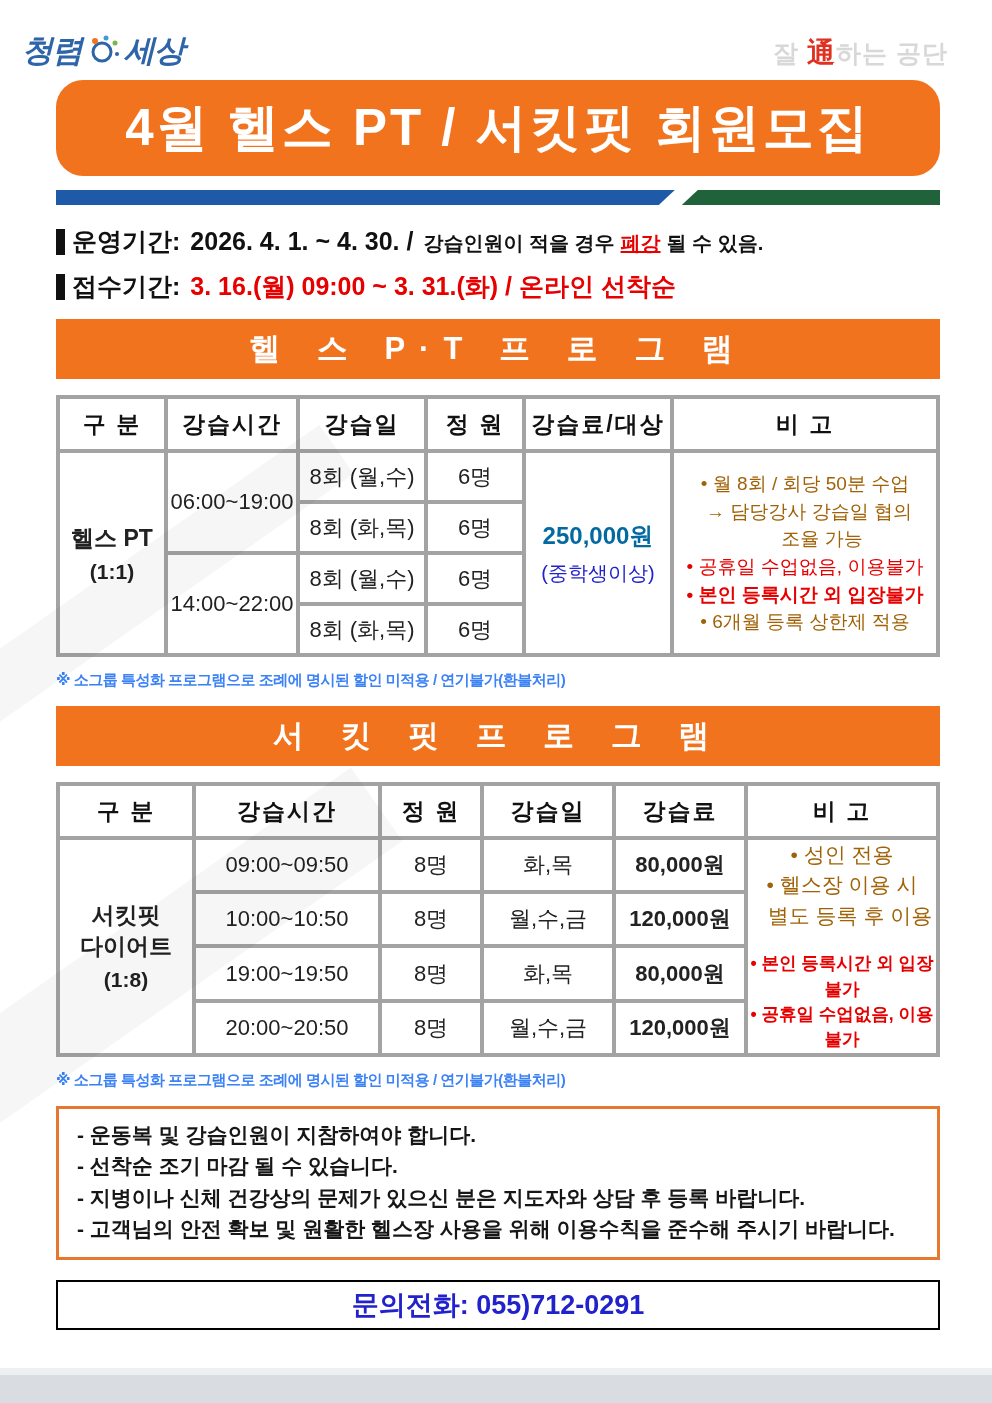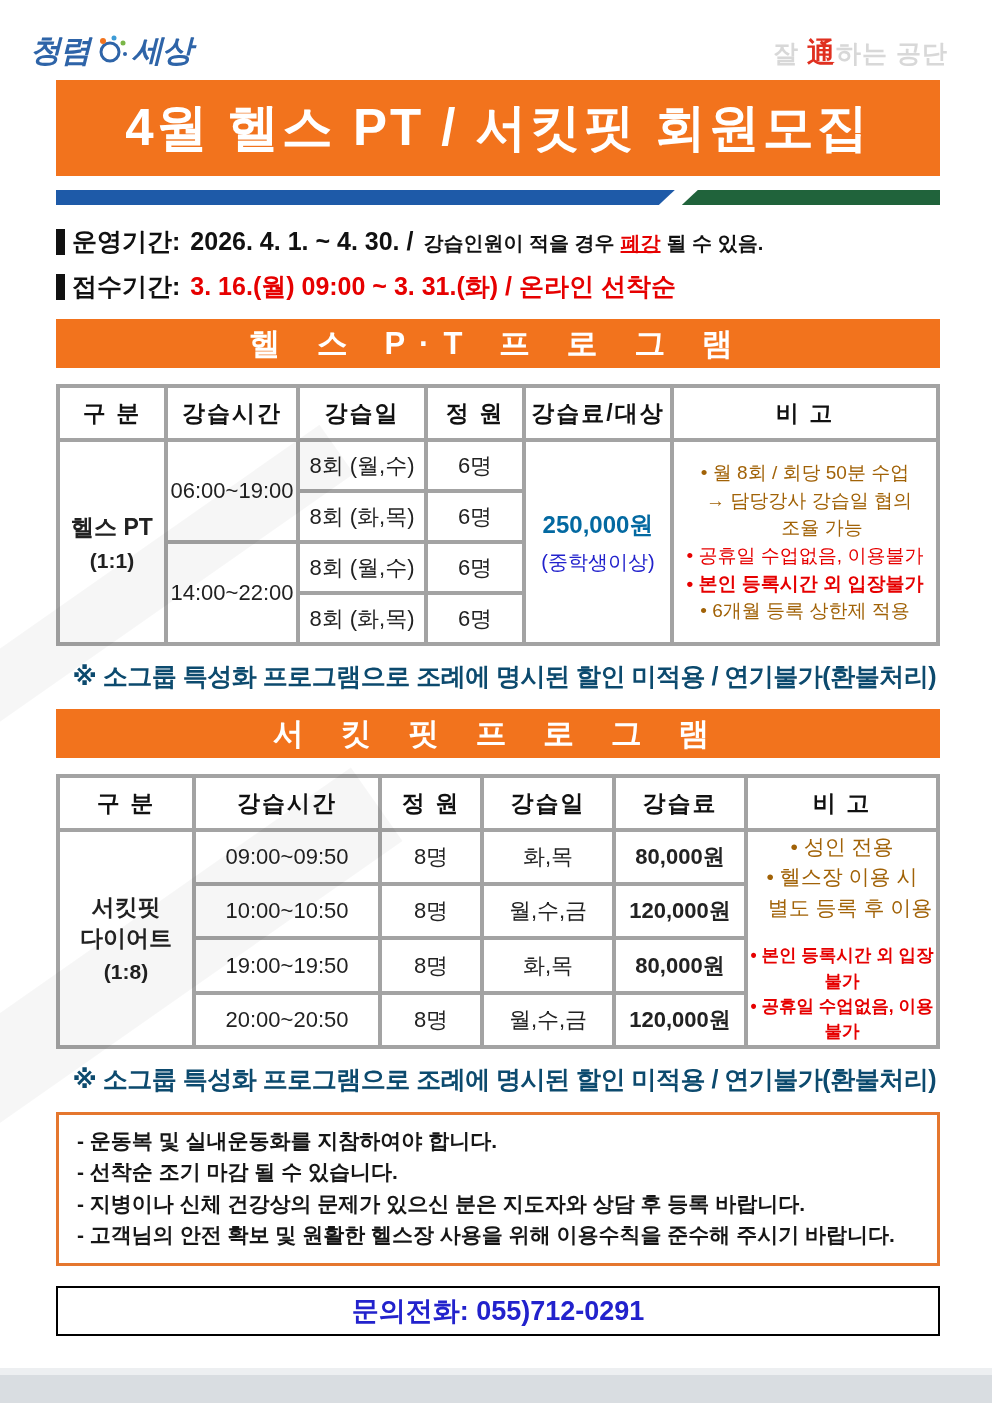--- a/index.html
+++ b/index.html
@@ -7,48 +7,48 @@
     width:992px;height:1403px;
     background:#ffffff;
     font-family:"Liberation Sans","DejaVu Sans",sans-serif;
     position:relative;overflow:hidden;
     color:#111;
   }
   .deco{position:absolute;background:rgba(0,0,0,0.035);pointer-events:none;}
   .deco1{width:700px;height:90px;transform:rotate(-35deg);left:-260px;top:960px;}
   .deco2{width:700px;height:60px;transform:rotate(-35deg);left:-300px;top:620px;}
 
-  .topbar{display:flex;justify-content:space-between;align-items:flex-end;padding:30px 44px 6px 30px;}
+  .topbar{display:flex;justify-content:space-between;align-items:flex-end;padding:30px 44px 6px 22px;}
   .logo-left{display:flex;align-items:center;gap:2px;}
   .logo-txt{font-size:31px;font-weight:bold;font-style:italic;color:#2E64A8;letter-spacing:-1px;}
   .logo-circle{margin:0 2px;}
   .slogan{font-size:25px;font-weight:bold;color:#D8D8D8;letter-spacing:1px;}
   .slogan .tong{color:#E03020;font-size:28px;font-family:"Liberation Serif","DejaVu Serif",serif;}
 
   .title-banner{
     margin:2px 52px 0 56px;height:96px;background:#F2731D;
-    display:flex;align-items:center;justify-content:center;
+    display:flex;align-items:center;justify-content:center;border-radius:27px;
   }
   .title-banner span{color:#fff;font-size:51px;font-weight:bold;letter-spacing:3px;}
 
   .divider{display:flex;height:15px;margin:14px 52px 0 56px;}
   .div-blue{width:70%;background:#1E5AA8;clip-path:polygon(0 0,100% 0,calc(100% - 16px) 100%,0 100%);}
   .div-green{flex:1;margin-left:7px;background:#20633B;clip-path:polygon(16px 0,100% 0,100% 100%,0 100%);}
 
   .info-wrap{margin:20px 56px 0;}
   .info-line{display:flex;align-items:baseline;margin-bottom:12px;white-space:nowrap;}
   .blk-bar{display:inline-block;width:9px;height:26px;background:#111;margin-right:7px;align-self:center;}
   .info-label{font-size:25px;font-weight:bold;margin-right:10px;}
   .info-big{font-size:25px;font-weight:bold;margin-right:10px;}
   .info-small{font-size:20px;font-weight:bold;}
   .info-cancel{font-size:20px;font-weight:bold;color:#E60000;text-decoration:underline;margin:0 6px;}
   .info-red{font-size:25px;font-weight:bold;color:#E60000;}
 
   .section-banner{
-    margin:16px 52px 0 56px;height:49px;background:#F2731D;
+    margin:16px 52px 0 56px;height:60px;background:#F2731D;
     display:flex;align-items:center;justify-content:center;
   }
   .section-banner span{color:#fff;font-size:31px;font-weight:bold;letter-spacing:14px;}
 
   table.tbl{
     margin:16px 52px 0 56px;border-collapse:collapse;table-layout:fixed;
     border:3px solid #E5772E;width:884px;background:#fff;
   }
   table.tbl th,table.tbl td{border:4px solid #a3a3a3;text-align:center;vertical-align:middle;padding:0;}
   table.tbl th{height:50px;font-size:23px;font-weight:bold;letter-spacing:2px;}
@@ -62,22 +62,22 @@
   .note{font-size:19px;line-height:1.45;color:#a16207;}
   .note.b::before{content:"• ";}
   .note.sub{padding-left:8px;text-align:center;}
   .note.sub2{padding-left:34px;}
   .note.red{color:#E60000;}
   .note.redb{color:#E60000;font-weight:bold;}
   .note.gap{margin-top:20px;}
   .note.small{font-size:17.5px;font-weight:bold;}
 
   .warn{
-    margin:14px 56px 0;text-align:right;
-    color:#0c4a6e;font-weight:bold;font-size:25px;letter-spacing:-0.5px;
+    margin:14px 56px 0;text-align:left;
+    color:#3b82f6;font-weight:bold;font-size:15px;letter-spacing:-0.5px;
   }
 
   .usage-box{
     margin:16px 52px 0 56px;border:3px solid #E5772E;background:#fff;
     padding:10px 18px 12px;
   }
   .usage-box .u{font-size:21px;font-weight:bold;line-height:1.5;color:#161616;}
 
   .phone-box{
     margin:20px 52px 0 56px;border:2px solid #000;height:46px;
@@ -254,21 +254,21 @@
       <td>월,수,금</td>
       <td class="amountcell">120,000원</td>
     </tr>
   </tbody>
     </table>
 
   <div class="warn">※ 소그룹 특성화 프로그램으로 조례에 명시된 할인 미적용 / 연기불가(환불처리)</div>
 
 
   <div class="usage-box">
-    <div class="u">- 운동복 및 실내운동화를 지참하여야 합니다.</div>
+    <div class="u">- 운동복 및 강습인원이 지참하여야 합니다.</div>
     <div class="u">- 선착순 조기 마감 될 수 있습니다.</div>
     <div class="u">- 지병이나 신체 건강상의 문제가 있으신 분은 지도자와 상담 후 등록 바랍니다.</div>
     <div class="u">- 고객님의 안전 확보 및 원활한 헬스장 사용을 위해 이용수칙을 준수해 주시기 바랍니다.</div>
   </div>
 
   <div class="phone-box">
     <span>문의전화: 055)712-0291</span>
   </div>
 
   <div class="bottom-strip2"></div>

